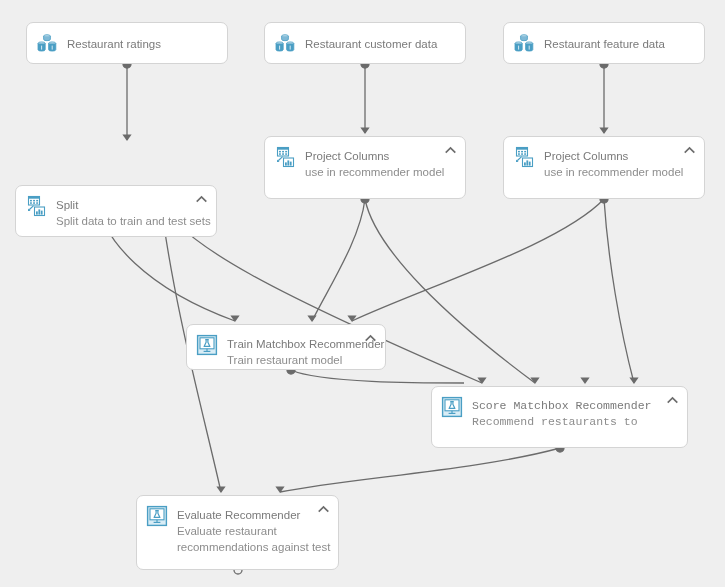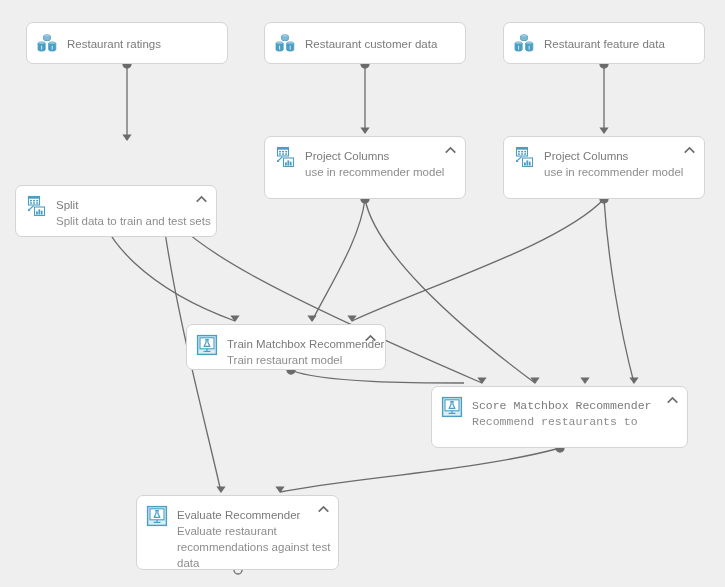--- a/index.html
+++ b/index.html
@@ -367,21 +367,21 @@
               <path d="M9.3,5.6 h3.4"></path>
               <path d="M10.1,5.6 v2.6 L8.1,12.4 h5.8 L11.9,8.2 V5.6"></path>
             </g>
             <g stroke="#4a9ec4" stroke-width="1.2">
               <line x1="11" y1="14.8" x2="11" y2="17"></line>
               <line x1="7.6" y1="17.4" x2="14.4" y2="17.4"></line>
             </g>
           </svg></span>
       <span class="node-text">
         <span class="node-title">Evaluate Recommender</span>
-        <span class="node-sub"><span class="node-sub-line">Evaluate restaurant</span><span class="node-sub-line">recommendations against test</span><span class="node-sub-line">data</span></span>
+        <span class="node-sub"><span class="node-sub-line">Evaluate restaurant</span><span class="node-sub-line">recommendations against test</span></span>
       </span>
       <span class="chevron">
           <svg viewBox="0 0 11 8" width="11" height="8">
             <path d="M1.3,6.1 L5.5,2 L9.7,6.1" fill="none" stroke="#6d6d6d" stroke-width="1.7" stroke-linecap="square"></path>
           </svg>
         </span>
     </div>
   </div>
 
 </div>

